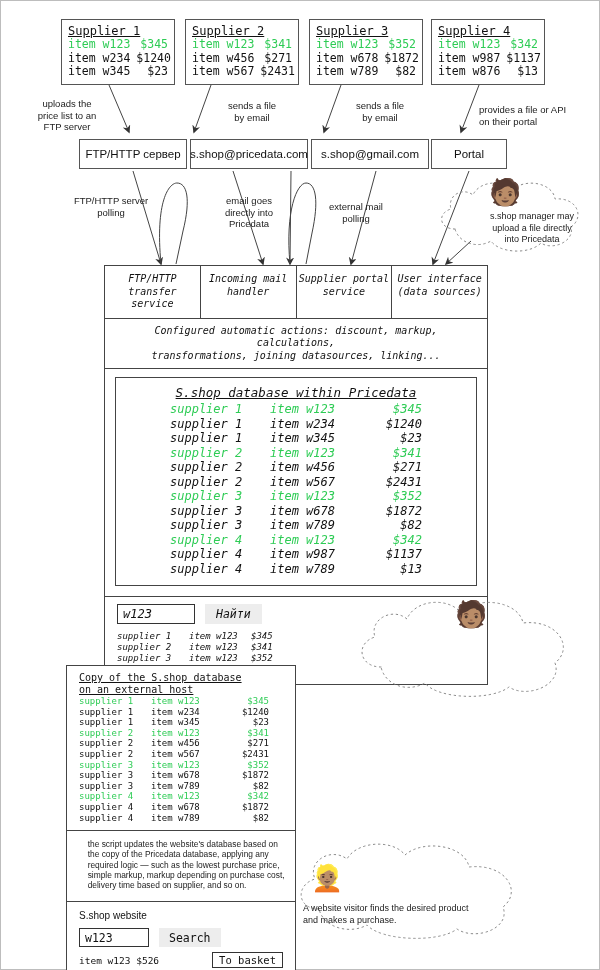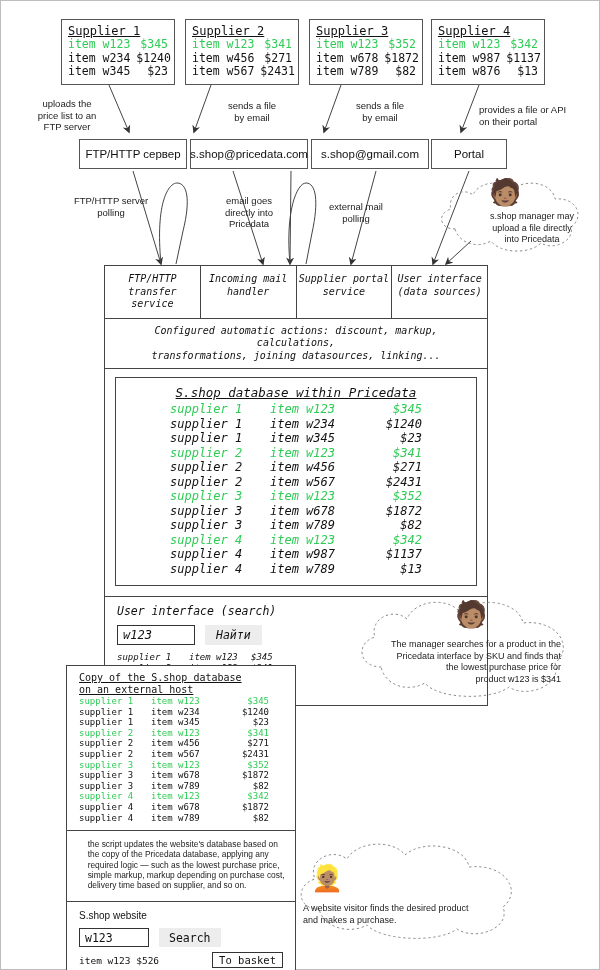--- a/index.html
+++ b/index.html
@@ -382,21 +382,20 @@
         <div class="db-row">
             <span class="c1">supplier 4</span>
             <span class="c2">item w789</span>
             <span class="c3">$13</span>
           </div>
       </div>
     </div>
 
     <div class="exch-row">
       <div class="exch-right">
-        <div class="ui-title">User interface (search)</div>
         <div class="search-line">
           <div class="search-inp">w123</div>
           <div class="search-btn">Найти</div>
         </div>
         <div class="res-row">
             <span class="r1">supplier 1</span>
             <span class="r2">item w123</span>
             <span class="r3">$345</span>
           </div>
         <div class="res-row">
@@ -417,24 +416,20 @@
       </div>
     </div>
   </div>
 
 
   <div class="abs" style="left:352px;top:592px;width:240px;height:108px;">
     <svg width="240" height="108" viewBox="0 0 240 108">
       <path d="M28,74 C6,74 2,50 22,44 C16,26 40,14 54,26 C62,6 96,4 108,20 C124,2 166,8 170,30 C204,26 222,54 202,70 C210,92 174,106 156,94 C138,108 84,106 72,90 C54,100 32,92 28,74 Z" fill="none" stroke="#888" stroke-width="1" stroke-dasharray="1.5,3.5" stroke-linecap="round"></path>
     </svg>
     <div class="abs face" style="left:102px;top:8px;">🧑🏽</div>
-    <div class="abs cloud-txt" style="left:22px;top:46px;width:186px;text-align:right;white-space:pre-line;">The manager searches for a product in the
-Pricedata interface by SKU and finds that
-the lowest purchase price for
-product w123 is $341</div>
   </div>
 
   <div class="abs copy-box" style="left:65px;top:664px;width:230px;">
     <div class="copy-inner">
       <div class="copy-title" style="white-space:pre-line;">Copy of the S.shop database
 on an external host</div>
       <div class="copy-row hl">
           <span class="k1">supplier 1</span>
           <span class="k2">item w123</span>
           <span class="k3">$345</span>

